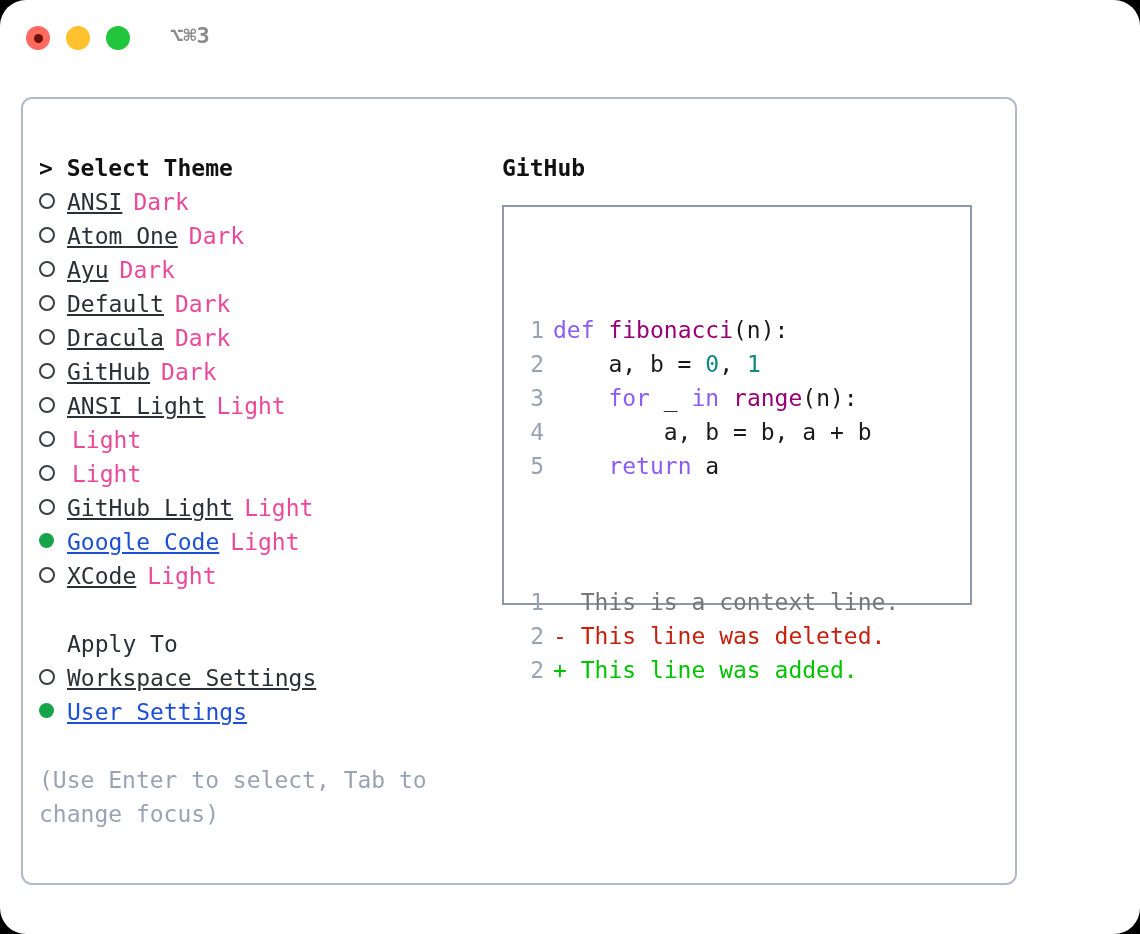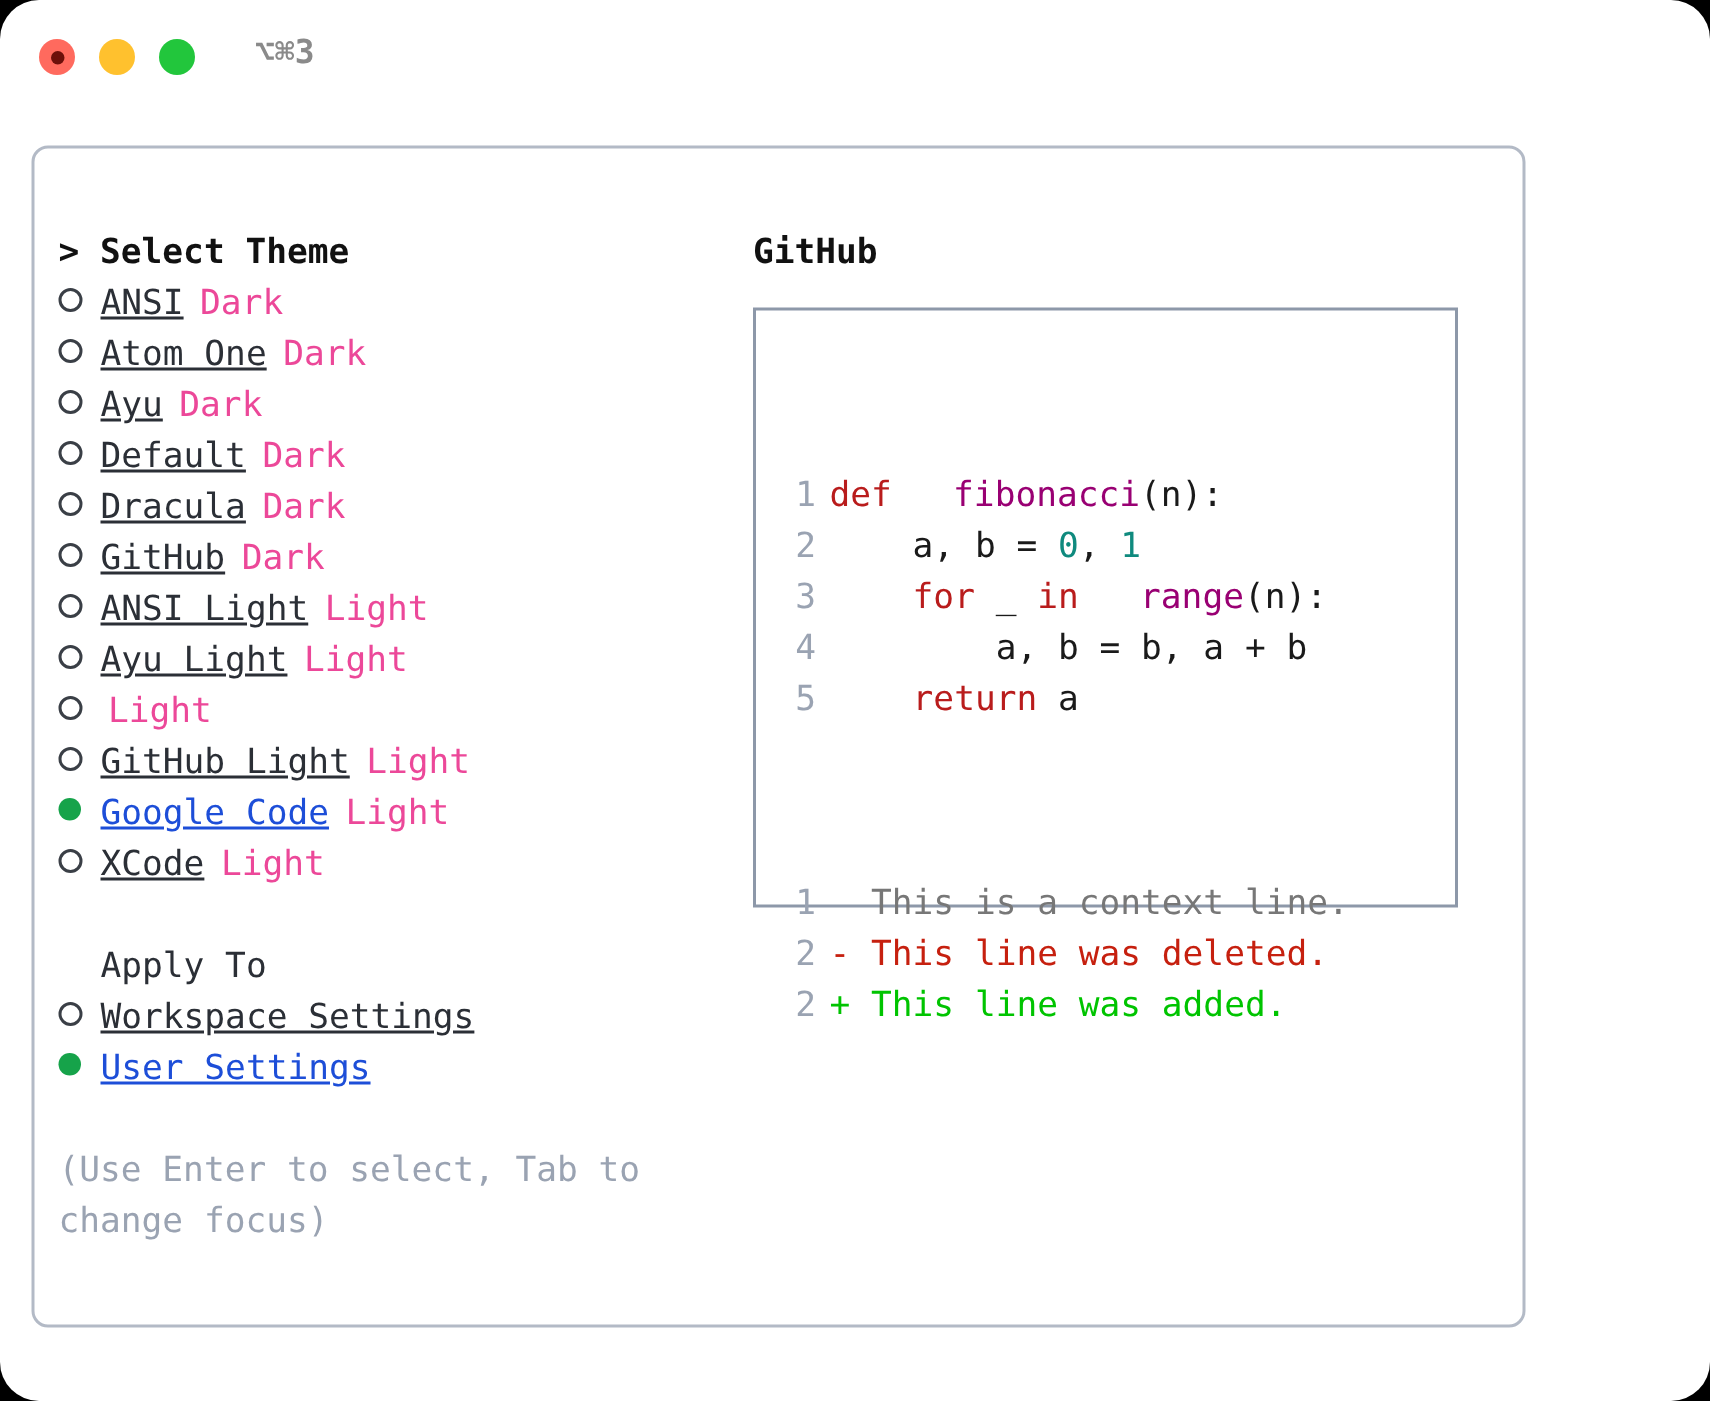--- a/index.html
+++ b/index.html
@@ -202,22 +202,22 @@
     line-height: 34px;
     white-space: pre;
   }
   .code .ln {
     display: inline-block;
     width: 26px;
     text-align: right;
     color: #9aa3b2;
     margin-right: 9px;
   }
-  .kw   { color: #b91c1c; text-align: center; }
-  .fn   { color: #990073; margin-left: 27px; }
+  .kw   { color: #8b5cf6; text-align: center; }
+  .fn   { color: #990073; }
   .num  { color: #0f8a7e; }
   .plain{ color: #1a1a1a; }
   .ctx  { color: #777777; }
   .del  { color: #c6200f; }
   .add  { color: #00c400; }
 
   .diff { margin-top: 34px; }
 </style>
 </head>
 <body>
@@ -239,21 +239,21 @@
       <div class="left-col">
         <div class="heading">&gt; Select Theme</div>
         <div class="theme-list">
             <div class="row"><span class="marker"><span class="dot-hollow"></span></span><span class="name">ANSI</span><span class="kind">Dark</span></div>
             <div class="row"><span class="marker"><span class="dot-hollow"></span></span><span class="name">Atom One</span><span class="kind">Dark</span></div>
             <div class="row"><span class="marker"><span class="dot-hollow"></span></span><span class="name">Ayu</span><span class="kind">Dark</span></div>
             <div class="row"><span class="marker"><span class="dot-hollow"></span></span><span class="name">Default</span><span class="kind">Dark</span></div>
             <div class="row"><span class="marker"><span class="dot-hollow"></span></span><span class="name">Dracula</span><span class="kind">Dark</span></div>
             <div class="row"><span class="marker"><span class="dot-hollow"></span></span><span class="name">GitHub</span><span class="kind">Dark</span></div>
             <div class="row"><span class="marker"><span class="dot-hollow"></span></span><span class="name">ANSI Light</span><span class="kind">Light</span></div>
-            <div class="row"><span class="marker"><span class="dot-hollow"></span></span><span class="name">Ayu Light</span><span class="kind">Light</span></div>
+            <div class="row"><span class="marker"><span class="dot-hollow"></span></span><span class="kind">Light</span></div>
             <div class="row"><span class="marker"><span class="dot-hollow"></span></span><span class="kind">Light</span></div>
             <div class="row"><span class="marker"><span class="dot-hollow"></span></span><span class="name">GitHub Light</span><span class="kind">Light</span></div>
             <div class="row selected"><span class="marker"><span class="dot-filled"></span></span><span class="name">Google Code</span><span class="kind">Light</span></div>
             <div class="row"><span class="marker"><span class="dot-hollow"></span></span><span class="name">XCode</span><span class="kind">Light</span></div>
           </div>
 
         <div class="section-gap"></div>
 
         <div class="apply-title">Apply To</div>
         <div class="apply-list">

